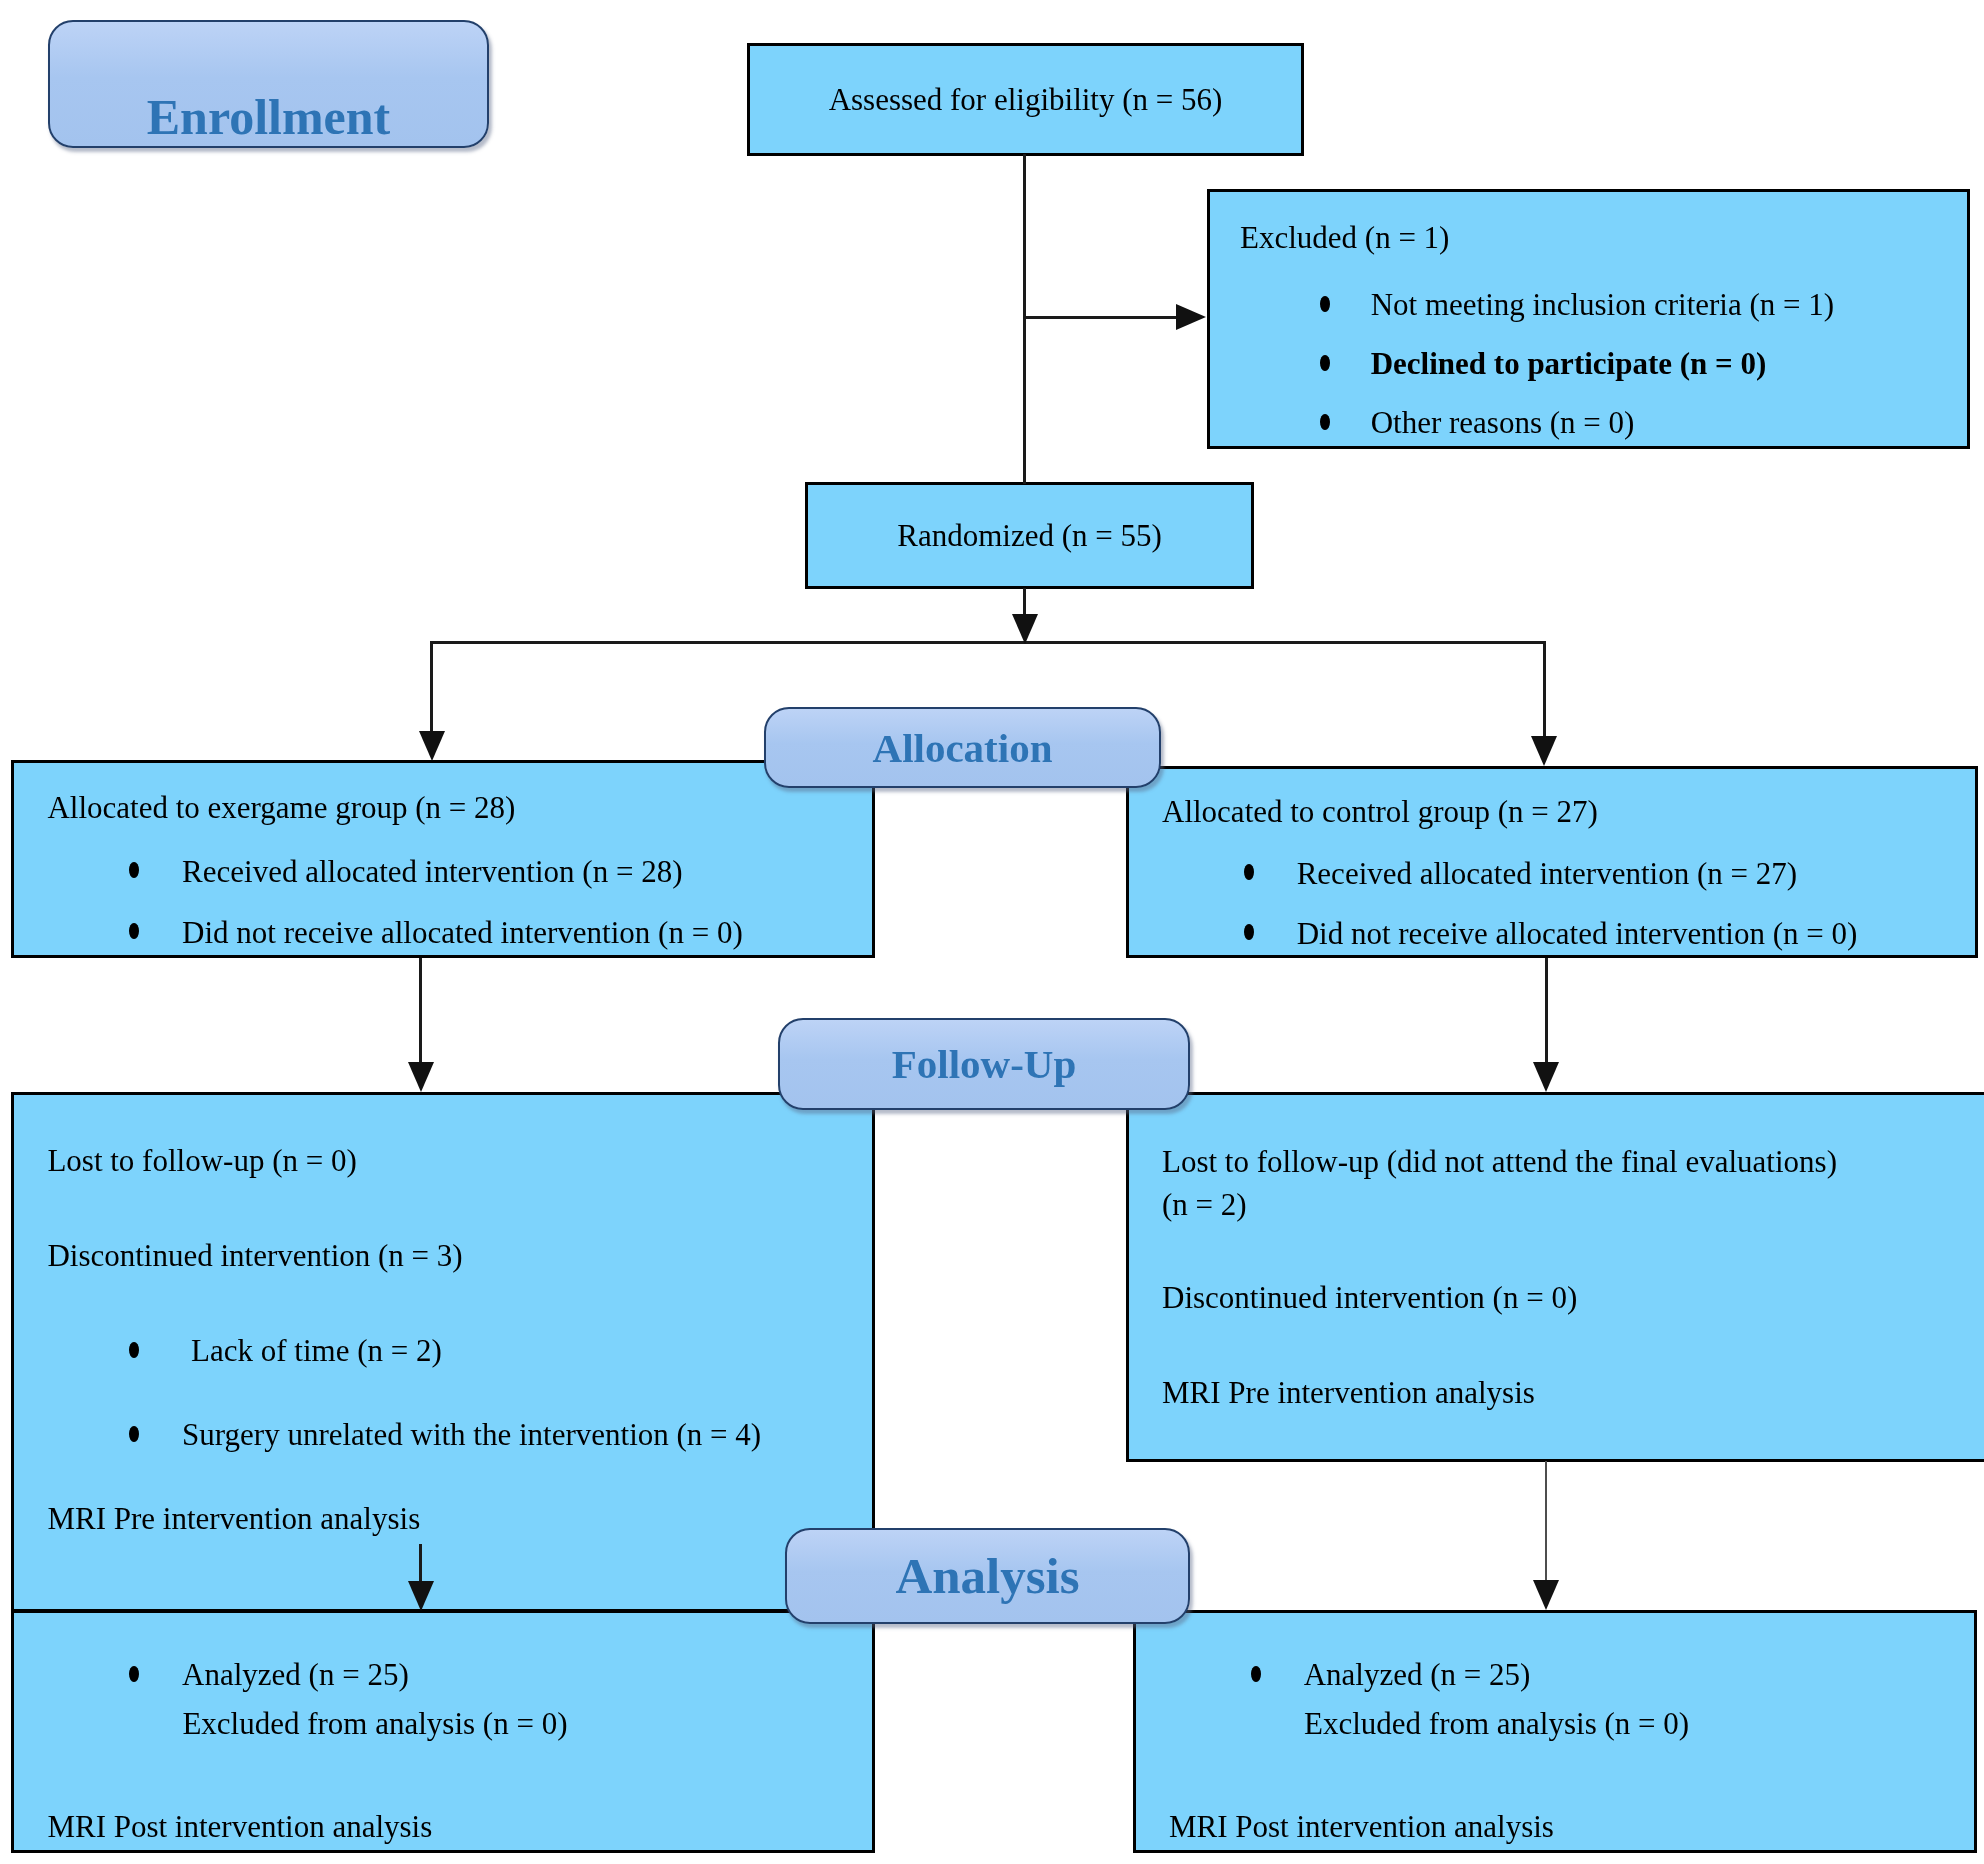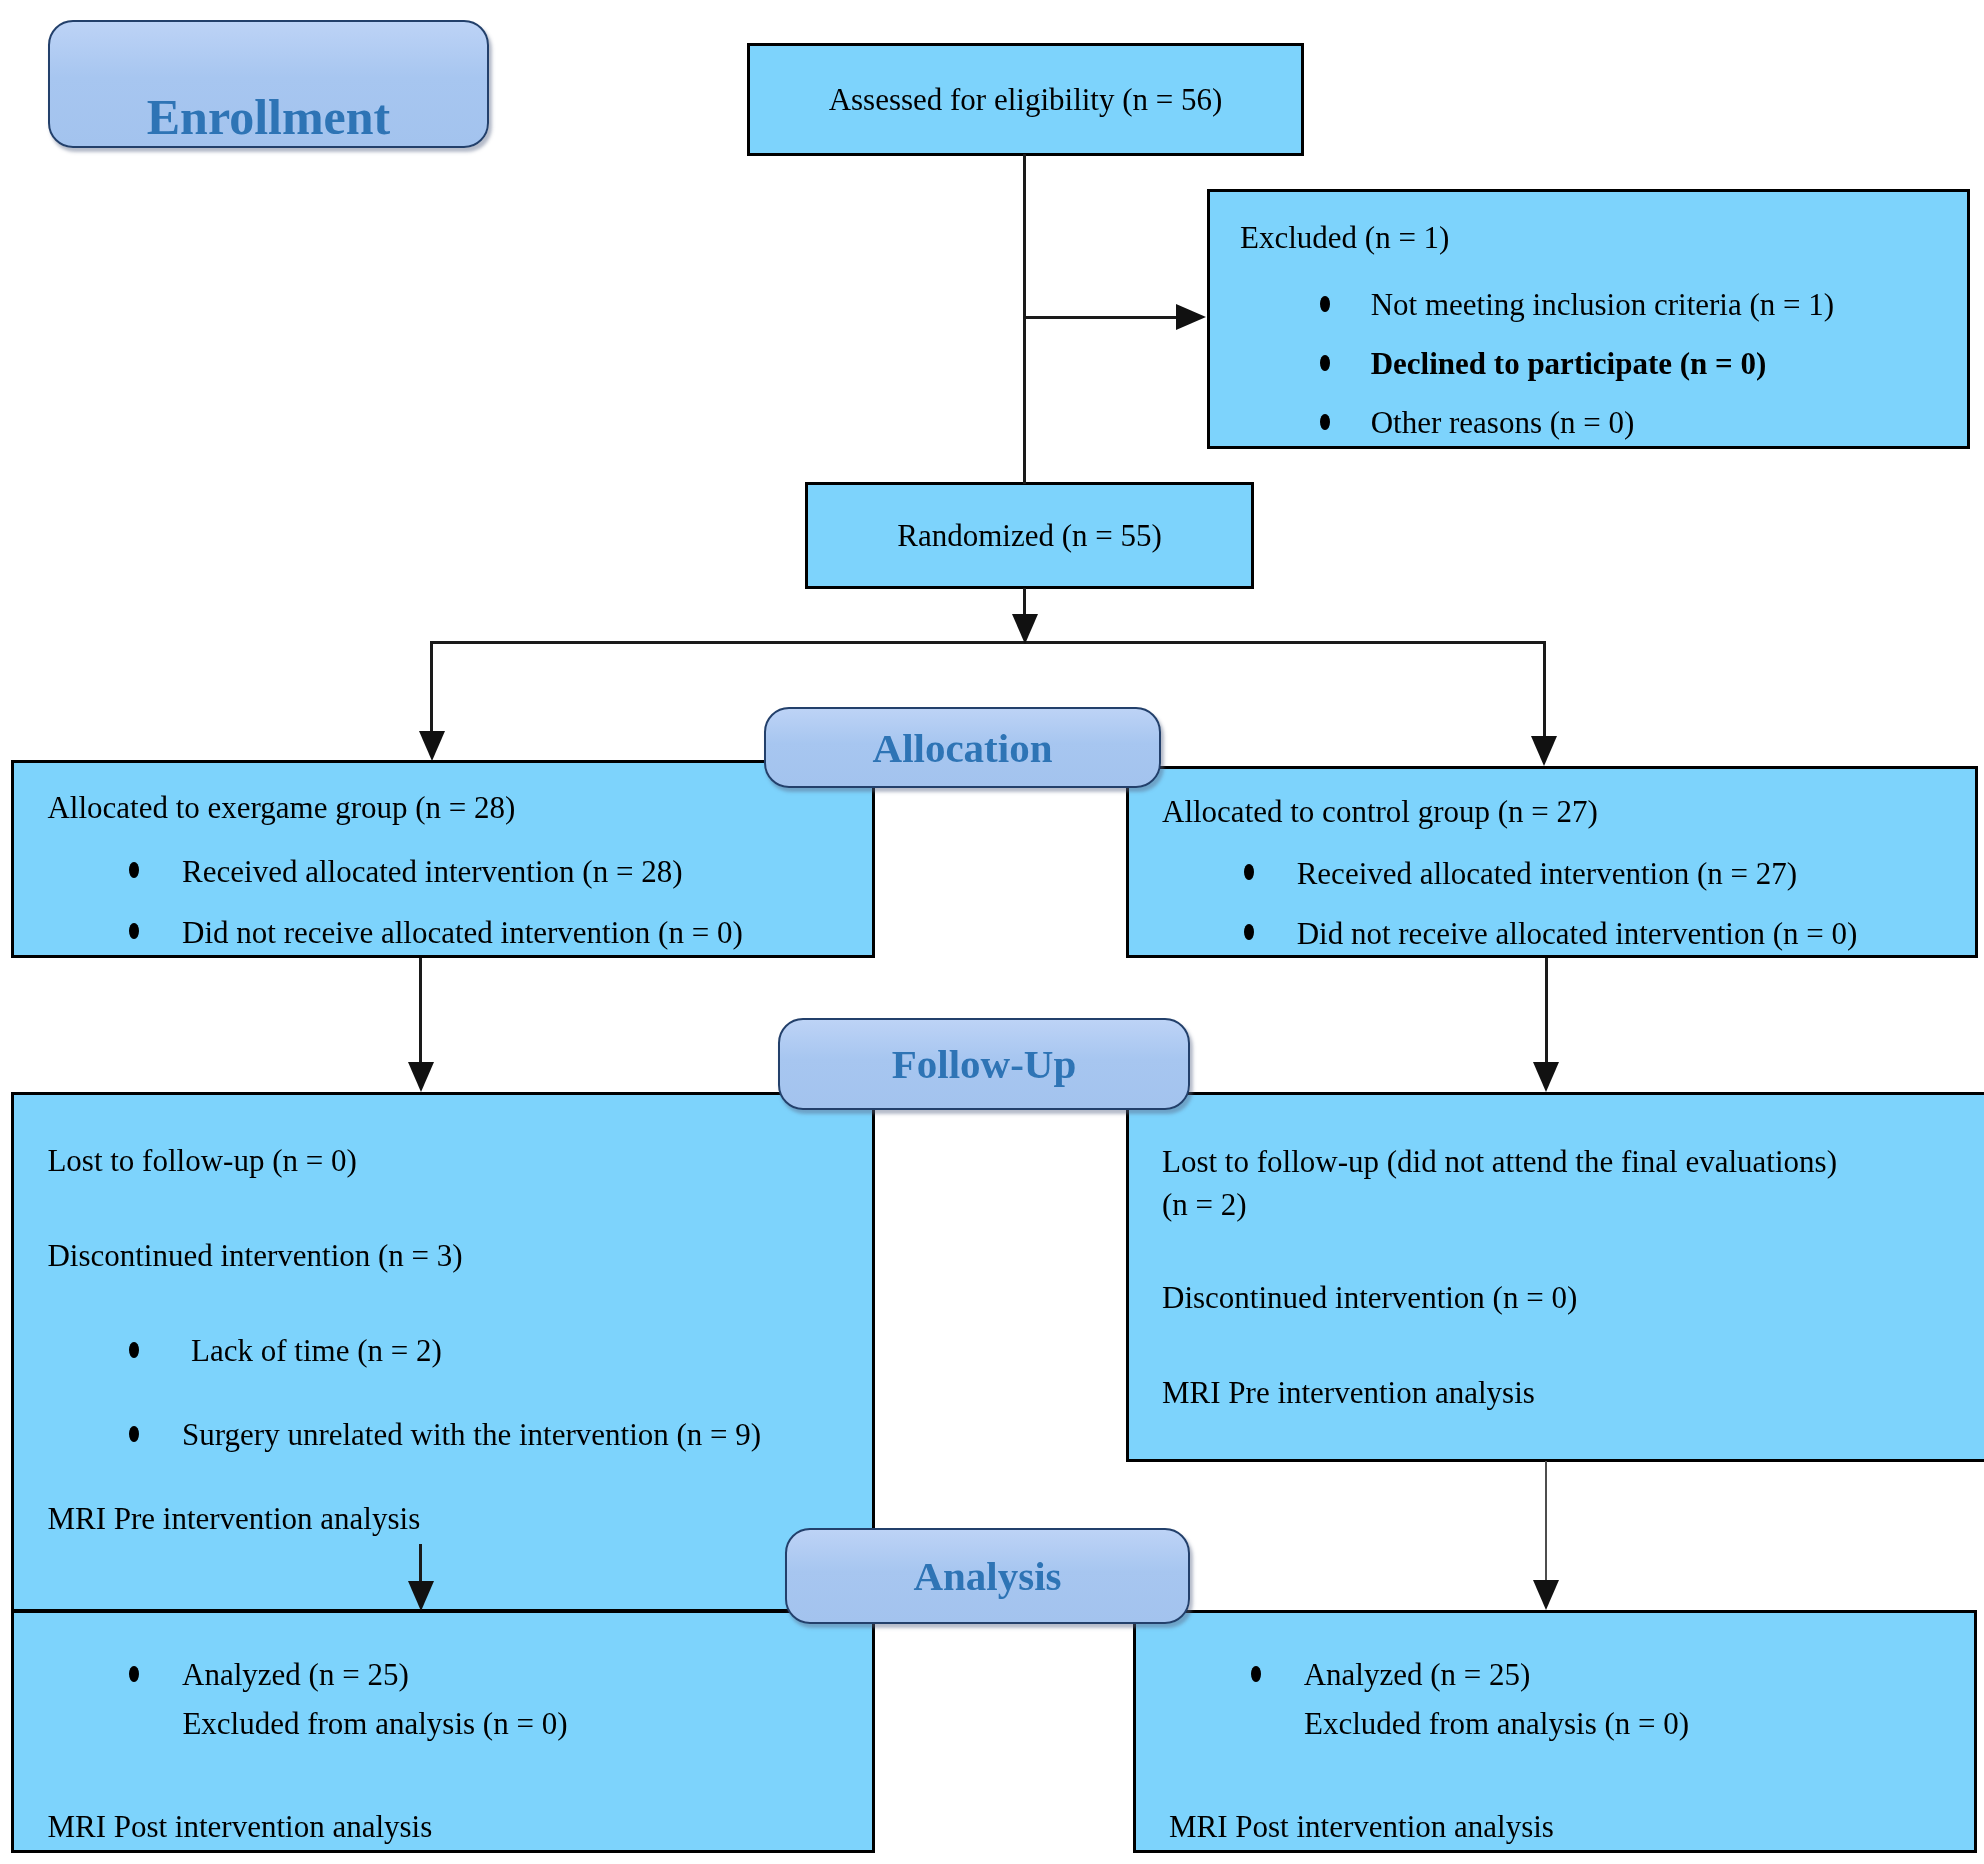--- a/index.html
+++ b/index.html
@@ -154,21 +154,21 @@
 <div class="fbox" style="left:11.4px;top:1092px;width:864px;height:520px;">
   <div class="pad" style="padding:44px 17px 0 33px;">
     <div class="title-line">Lost to follow-up (n = 0)</div>
     <div class="title-line" style="margin-top:52px;">Discontinued intervention (n = 3)</div>
     <div class="bullet-row" style="padding-left:82px;margin-top:52px;">
       <span class="dot"></span>
       <span class="btxt" style="margin-left:52px;">Lack of time (n = 2)</span>
     </div>
     <div class="bullet-row" style="padding-left:82px;margin-top:41px;">
       <span class="dot"></span>
-      <span class="btxt" style="margin-left:43px;">Surgery unrelated with the intervention (n = 9)</span>
+      <span class="btxt" style="margin-left:43px;">Surgery unrelated with the intervention (n = 4)</span>
     </div>
     <div class="title-line" style="margin-top:41px;">MRI Pre intervention analysis</div>
   </div>
 </div>
 
 <div class="fbox" style="left:1126px;top:1092px;width:1028px;height:370px;">
   <div class="pad" style="padding:45px 34px 0 33px;">
     <div style="max-width:682px;">Lost to follow-up (did not attend the final evaluations) (n = 2)</div>
     <div class="title-line" style="margin-top:50px;">Discontinued intervention (n = 0)</div>
     <div class="title-line" style="margin-top:52px;">MRI Pre intervention analysis</div>
@@ -194,16 +194,16 @@
   <div class="pad" style="padding:40px 17px 0 33px;">
     <div class="bullet-row" style="padding-left:82px;">
       <span class="dot"></span>
       <span class="btxt" style="margin-left:43px;">Analyzed (n = 25)</span>
     </div>
     <div class="title-line" style="padding-left:135px;margin-top:5.7px;">Excluded from analysis (n = 0)</div>
     <div class="title-line" style="margin-top:60px;">MRI Post intervention analysis</div>
   </div>
 </div>
 
-<div class="banner" style="left:785px;top:1528px;width:405px;height:96px;font-size:41px;">
+<div class="banner" style="left:785px;top:1528px;width:405px;height:96px;font-size:51px;">
   <span>Analysis</span>
 </div>
 
 
 </body></html>

